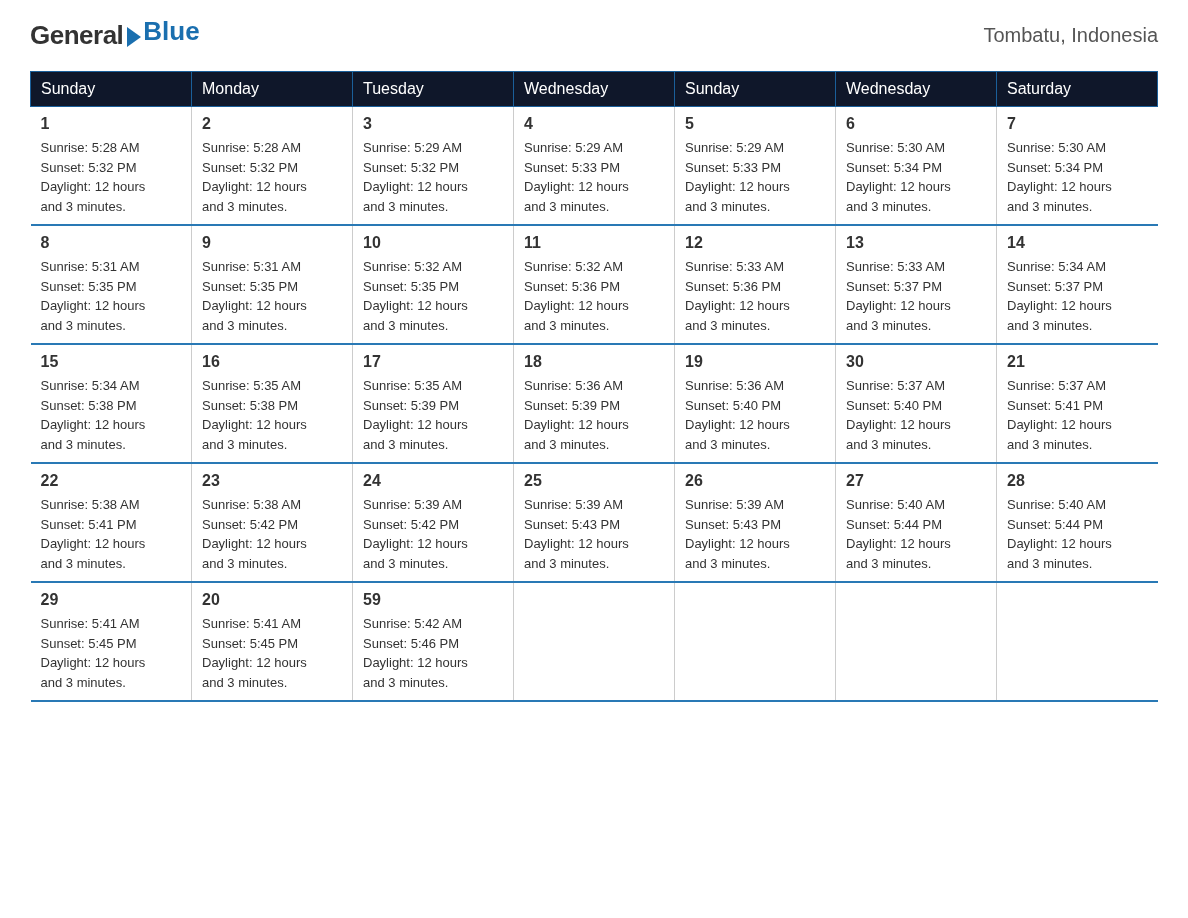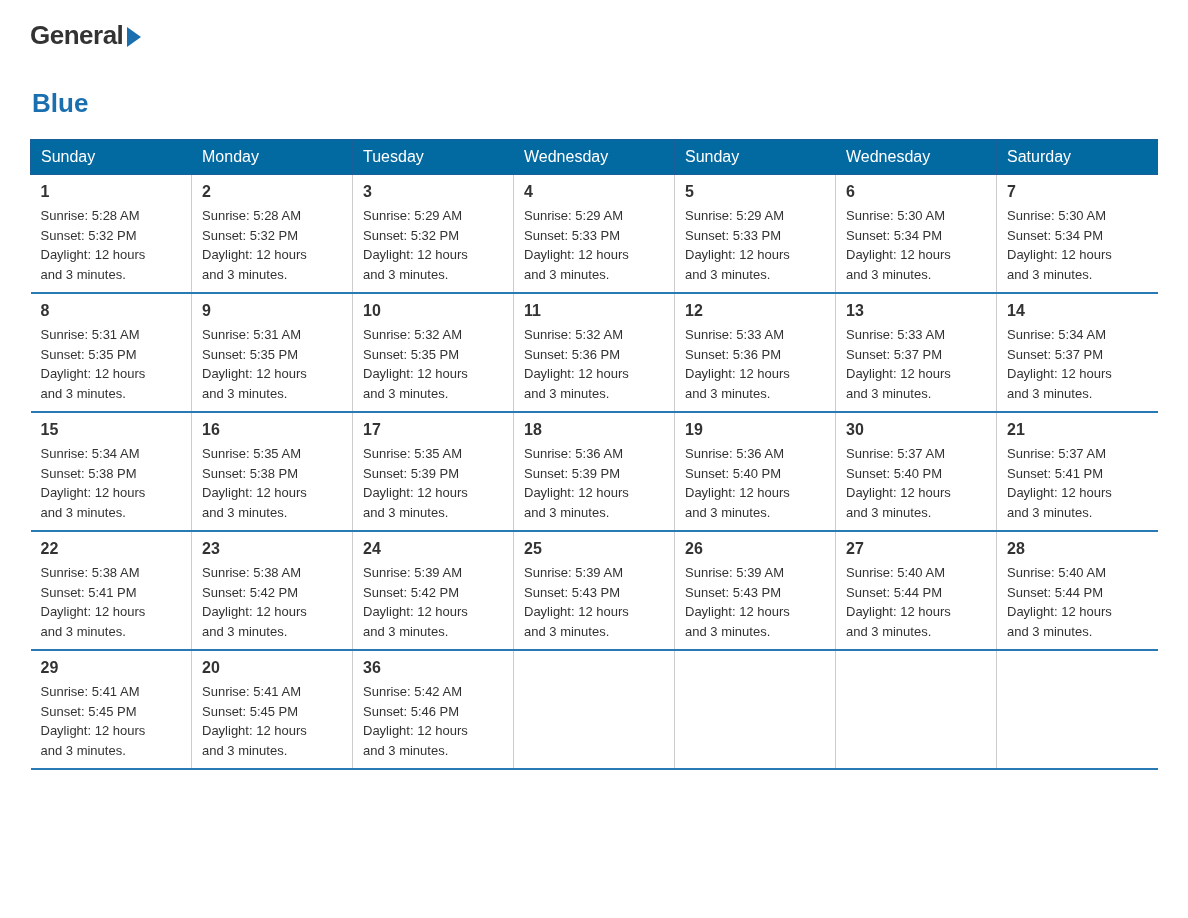--- a/index.html
+++ b/index.html
@@ -11,23 +11,22 @@
       padding: 20px 30px;
     }
     .header {
       display: flex;
       justify-content: space-between;
       align-items: flex-start;
       margin-bottom: 20px;
     }
     .logo {
       display: flex;
-      flex-direction: column;
+      flex-direction: row;
       align-items: flex-start;
-      gap: 41px;
     }
     .logo-top {
       display: flex;
       align-items: center;
     }
     .logo-general {
       font-size: 26px;
       font-weight: bold;
       color: #333;
       letter-spacing: -0.5px;
@@ -61,21 +60,21 @@
       font-size: 20px;
       color: #555;
       margin-top: 4px;
     }
     table {
       width: 100%;
       border-collapse: collapse;
       table-layout: fixed;
     }
     thead tr {
-      background-color: #0369a1;
+      background-color: #0f172a;
     }
     thead th {
       color: #fff;
       font-size: 16px;
       font-weight: normal;
       padding: 8px 10px;
       text-align: left;
       border: 1px solid #1a5f9a;
     }
     tbody tr {
@@ -108,20 +107,21 @@
 
 <div class="header">
   <div class="logo">
     <div class="logo-top">
       <span class="logo-general">General</span>
       <div class="logo-arrow"></div>
     </div>
     <span class="logo-blue">Blue</span>
   </div>
   <div class="title-section">
+    <div class="location">Tombatu, Indonesia</div>
   </div>
 </div>
 
 <table>
   <thead>
     <tr>
       <th>Sunday</th>
       <th>Monday</th>
       <th>Tuesday</th>
       <th>Wednesday</th>
@@ -374,21 +374,21 @@
       </td>
         <td>
         <span class="day-number">20</span>
         <div class="day-info">
           Sunrise: 5:41 AM<br>
           Sunset: 5:45 PM<br>
           Daylight: 12 hours<br>and 3 minutes.
         </div>
       </td>
         <td>
-        <span class="day-number">36</span>
+        <span class="day-number">59</span>
         <div class="day-info">
           Sunrise: 5:42 AM<br>
           Sunset: 5:46 PM<br>
           Daylight: 12 hours<br>and 3 minutes.
         </div>
       </td>
         <td></td>
         <td></td>
         <td></td>
         <td></td>

